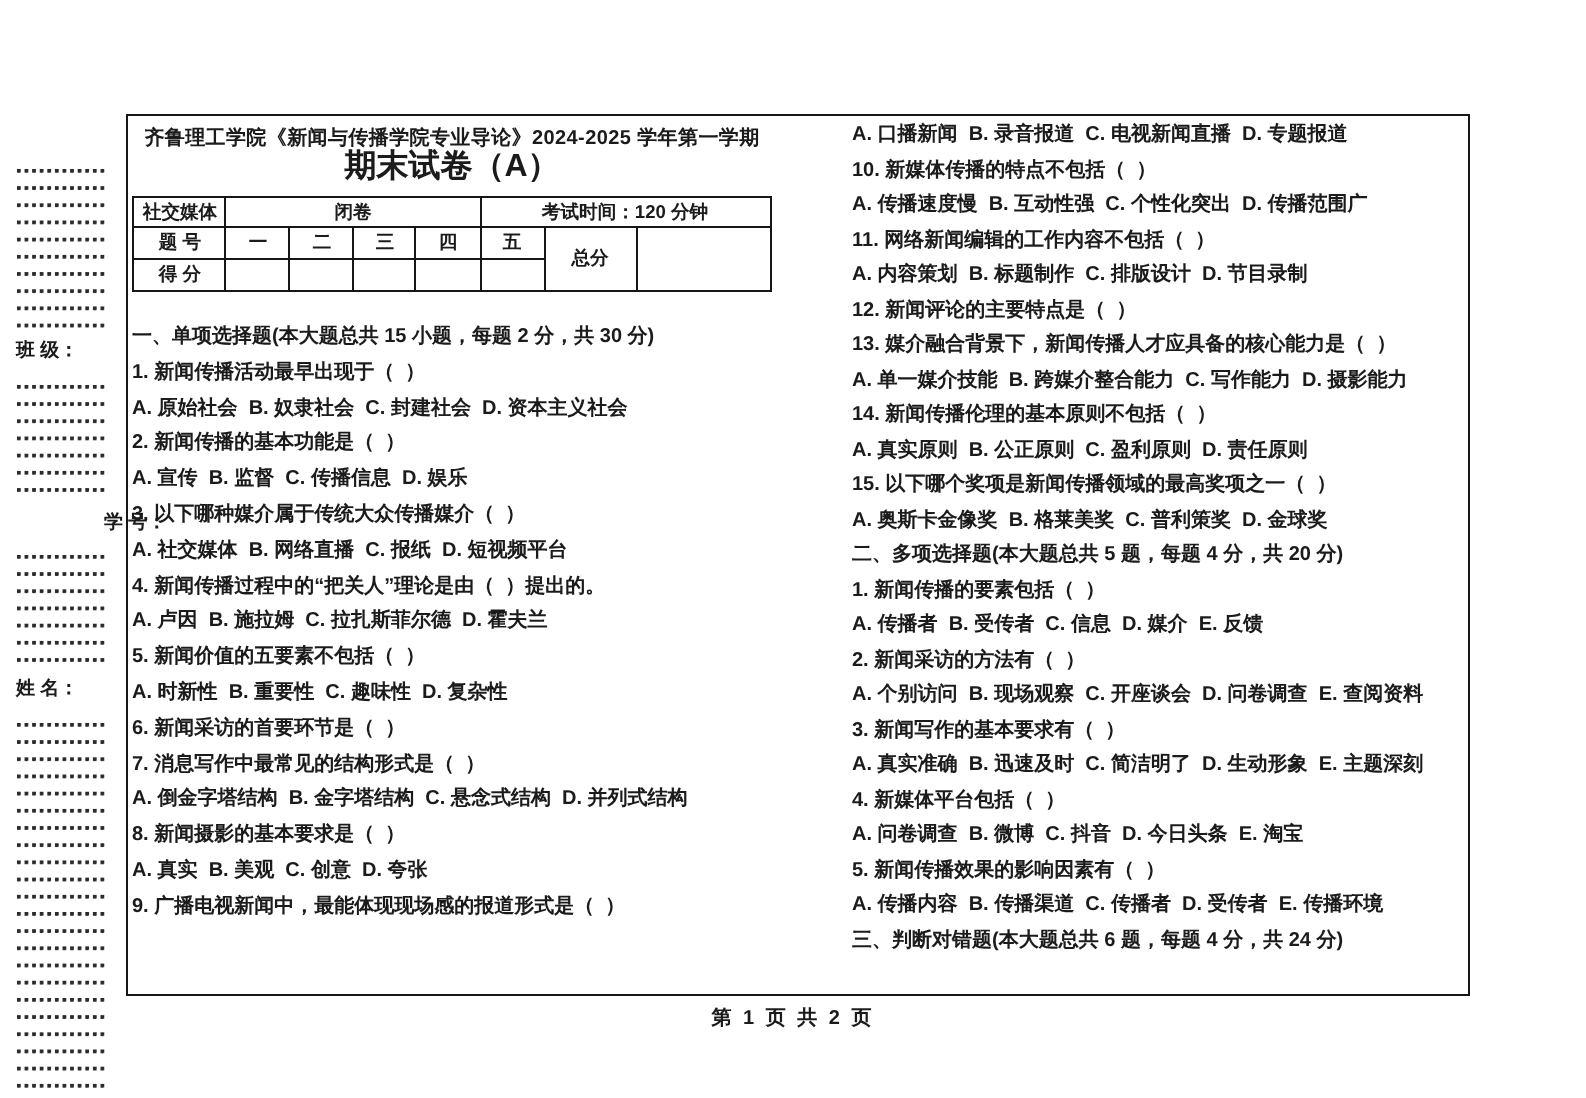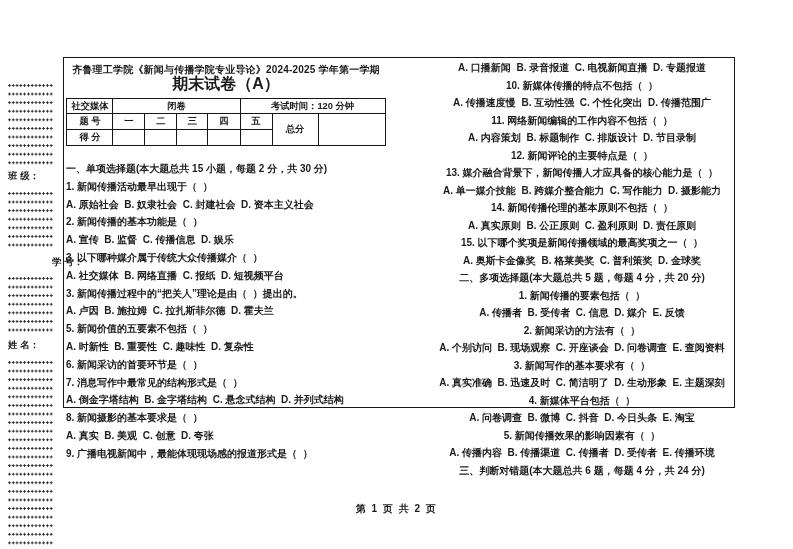--- a/index.html
+++ b/index.html
@@ -24,21 +24,21 @@
   .d3 { top: 277px; height: 60px; }
   .d4 { top: 361px; height: 184px; }
   .blabel {
     position: absolute; left: 8px; width: 46px;
     font-size: 9.5px; line-height: 11px; white-space: pre;
   }
   .bl1 { top: 170px; } .bl2 { top: 256px; margin-left: 44px; } .bl3 { top: 339px; }
   
   .frame {
     position: absolute; left: 63px; top: 57px;
-    width: 672px; height: 351px;
+    width: 672px; height: 441px;
     border: 1.5px solid #161616;
   }
   .col-left  { position: absolute; left: 2px;  top: 2px; width: 320px; }
   .col-right { position: absolute; left: 362px; top: 0px; width: 312px; }
   .title1 { margin-top: 3px; font-size: 10px;  line-height: 13px; text-align: center; letter-spacing: 0.2px; }
   .title2 { margin-top: 1px; font-size: 16px; line-height: 14px; text-align: center; }
   table.info-table {
     margin: 7px auto 0 auto; width: 318px;
     border-collapse: collapse; table-layout: fixed;
   }
@@ -47,21 +47,21 @@
     font-size: 9.3px; text-align: center; padding: 0; height: 16px;
     white-space: pre; overflow: hidden;
   }
   table.info-table tr:first-child td { height: 15px; }
   td.al { text-align: left; padding-left: 6px; }
   .qlines { margin-top: 14px; }
   .qlines p, .col-right p {
     height: 17.8px; line-height: 17.8px;
     font-size: 10px; white-space: pre; overflow: hidden;
   }
-  .col-right { padding-top: 1px; text-align: center; }
+  .col-right { padding-top: 1px; }
   .col-right p { height: 17.5px; line-height: 17.5px; }
   .footer {
     position: absolute; left: 0; top: 502px; width: 793px;
     text-align: center; font-size: 10px; letter-spacing: 1.5px;
   }
 </style>
 </head>
 <body>
 
 <div class="page">
@@ -119,21 +119,21 @@
       </table>
 
       <div class="qlines">
           <p>一、单项选择题(本大题总共 15 小题，每题 2 分，共 30 分)</p>
           <p>1. 新闻传播活动最早出现于（  ）</p>
           <p>A. 原始社会  B. 奴隶社会  C. 封建社会  D. 资本主义社会</p>
           <p>2. 新闻传播的基本功能是（  ）</p>
           <p>A. 宣传  B. 监督  C. 传播信息  D. 娱乐</p>
           <p>3. 以下哪种媒介属于传统大众传播媒介（  ）</p>
           <p>A. 社交媒体  B. 网络直播  C. 报纸  D. 短视频平台</p>
-          <p>3. 新闻传播过程中的“把关人”理论是由（  ）提出的。</p>
+          <p>4. 新闻传播过程中的“把关人”理论是由（  ）提出的。</p>
           <p>A. 卢因  B. 施拉姆  C. 拉扎斯菲尔德  D. 霍夫兰</p>
           <p>5. 新闻价值的五要素不包括（  ）</p>
           <p>A. 时新性  B. 重要性  C. 趣味性  D. 复杂性</p>
           <p>6. 新闻采访的首要环节是（  ）</p>
           <p>7. 消息写作中最常见的结构形式是（  ）</p>
           <p>A. 倒金字塔结构  B. 金字塔结构  C. 悬念式结构  D. 并列式结构</p>
           <p>8. 新闻摄影的基本要求是（  ）</p>
           <p>A. 真实  B. 美观  C. 创意  D. 夸张</p>
           <p>9. 广播电视新闻中，最能体现现场感的报道形式是（  ）</p>
         </div>

